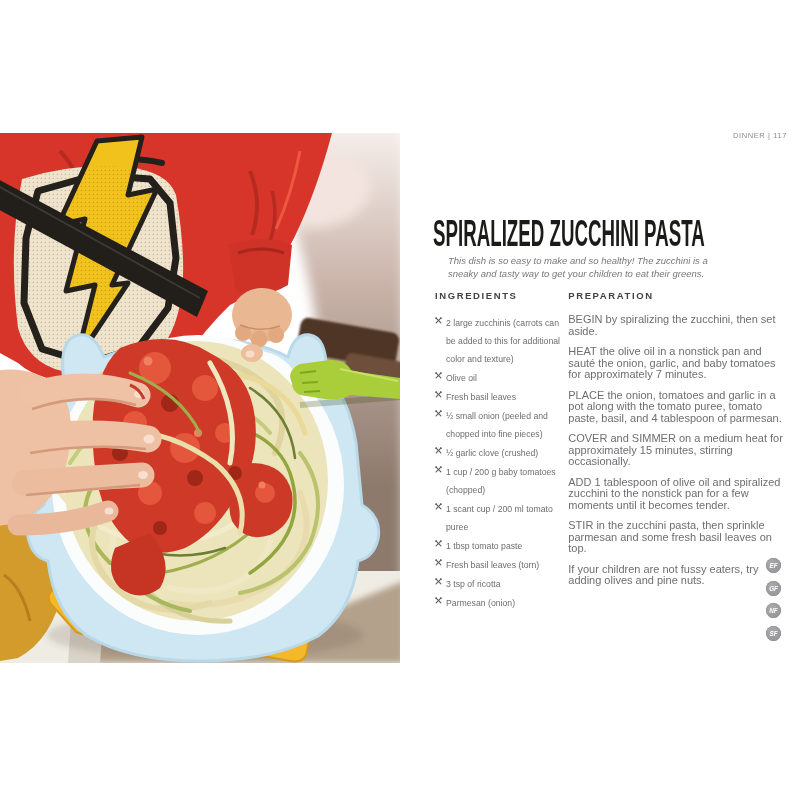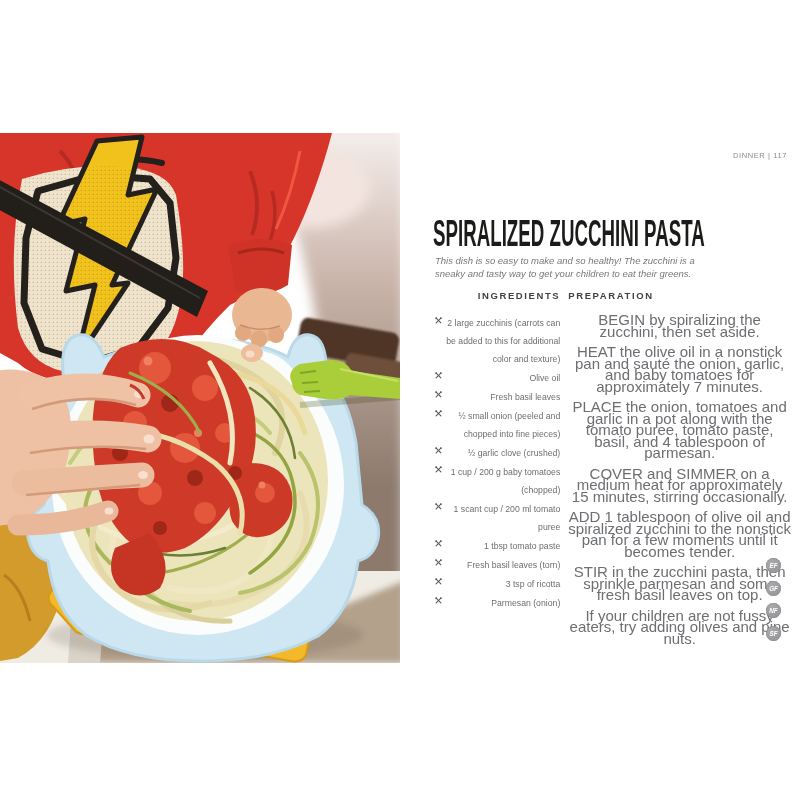--- a/index.html
+++ b/index.html
@@ -7,47 +7,47 @@
     position:relative; width:800px; height:800px; background:#ffffff;
     font-family:"Liberation Sans", sans-serif; overflow:hidden;
   }
 
   
   .photo-wrap { position:absolute; left:0; top:133px; width:400px; height:530px; }
   .photo-wrap svg { display:block; }
 
   
   .folio {
-    position:absolute; top:151px; right:13px;
+    position:absolute; top:131px; right:13px;
     font-size:7.5px; letter-spacing:.6px; color:#8a8c8f;
   }
   .title {
     position:absolute; left:433px; top:189px; white-space:nowrap;
     font-size:36px; font-weight:bold; color:#1b1b19; letter-spacing:0px;
   }
   .title span { display:inline-block; transform:scaleX(.52); transform-origin:0 50%; }
   .intro {
-    position:absolute; left:435px; top:244px; width:287px;
+    position:absolute; left:448px; top:244px; width:287px;
     font-style:italic; font-size:9.5px; line-height:1.4; color:#77787b;
   }
   .cols { position:absolute; left:435px; top:290px; width:356px; display:flex; }
-  .col-ing { width:126px; margin-right:8px;text-align:right; }
+  .col-ing { width:126px; margin-right:8px; }
   .col-prep { width:224px; }
   .col-head {
     font-size:9.5px; font-weight:bold; letter-spacing:1.6px; color:#414042;
     margin:0 0 13px 0;
   }
   ul.ing { list-style:none; margin:0; padding:0; }
   ul.ing li {
     position:relative; padding-left:11px; margin:0 0 1px 0;
     font-size:8.7px; line-height:18px; color:#6d6e71;
   }
   .ing-ic { position:absolute; left:0; top:2.5px; width:7px; height:7px; }
   .col-prep p {
-    margin:0 0 9px 0; font-size:15px; line-height:11.5px; color:#6d6e71;text-align:center;
+    margin:0 0 9px 0; font-size:11px; line-height:11.5px; color:#6d6e71;
   }
   .badges { position:absolute; left:766px; top:558px; width:16px; }
   .badge {
     width:15px; height:15px; border-radius:50%; margin-bottom:7.5px;
     background:radial-gradient(circle at 35% 30%, #aaaaac, #919194);
     color:#ffffff; font-size:6.3px; font-weight:bold; font-style:italic;
     display:flex; align-items:center; justify-content:center;
     box-shadow:0 0 0 .5px #8c8c8f inset;
   }
   .hidden-defs { position:absolute; width:0; height:0; overflow:hidden; }

